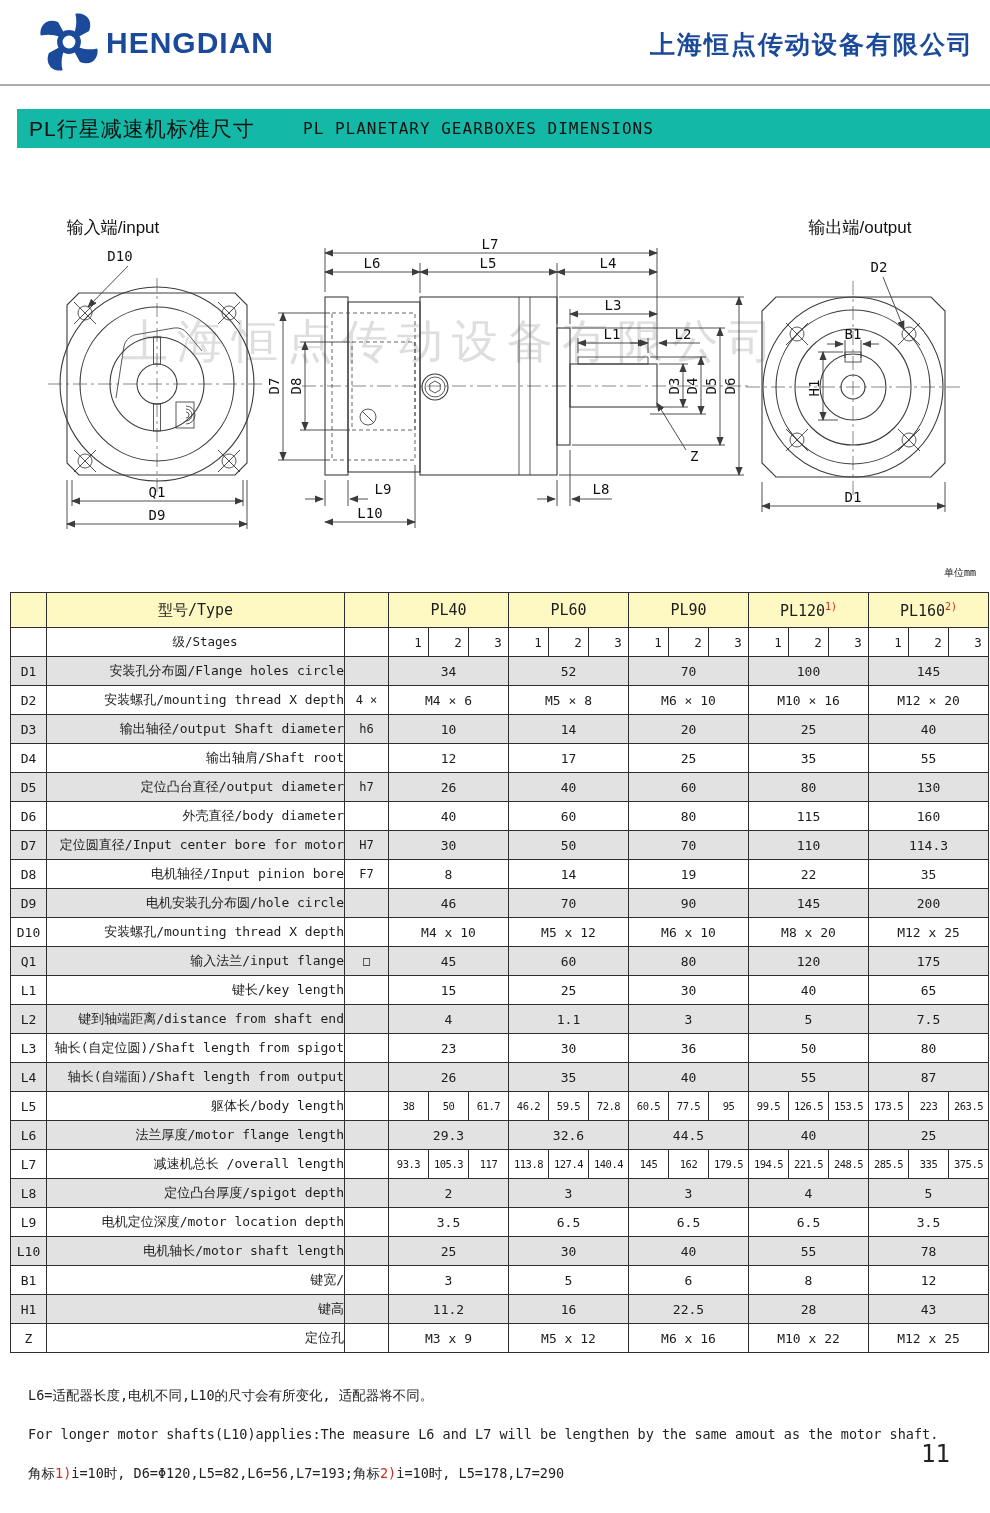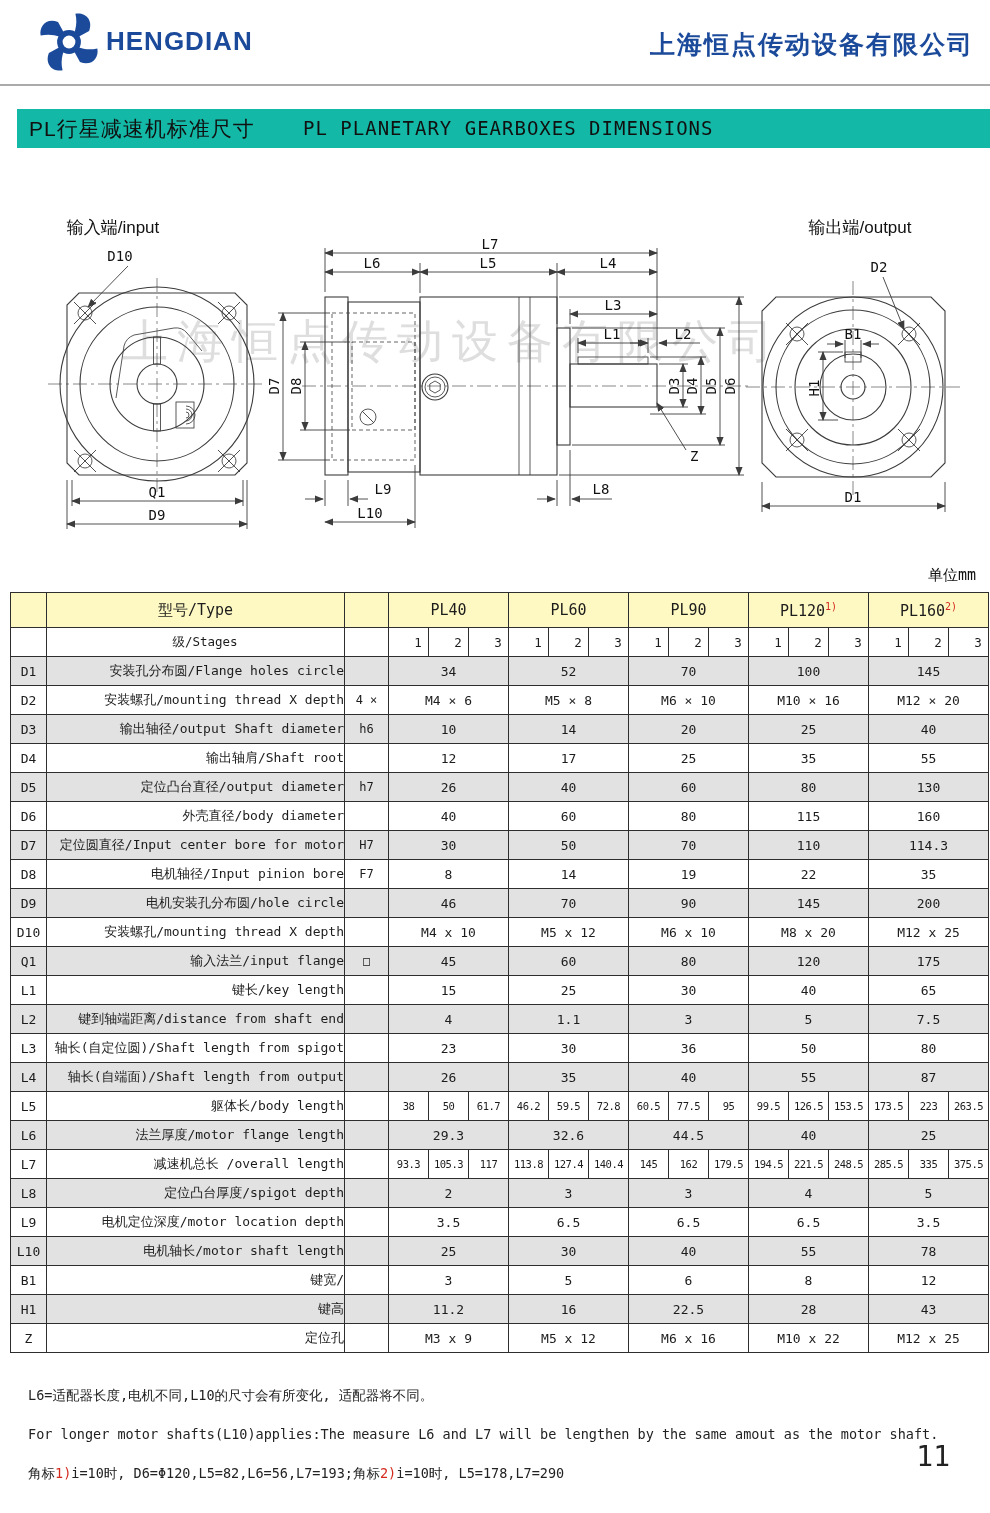--- a/index.html
+++ b/index.html
@@ -1,45 +1,45 @@
 <!DOCTYPE html>
 <html><head>
 <meta charset="utf-8">
 <style>
   html,body{margin:0;padding:0;}
   body{width:990px;height:1513px;position:relative;background:#ffffff;
        font-family:"Liberation Sans", sans-serif;color:#1c1c1c;overflow:hidden;}
 
   
   .logo-svg{position:absolute;top:10px;left:36px;}
-  .brand{position:absolute;top:26px;left:106px;font-size:26px;font-weight:bold;
+  .brand{position:absolute;top:26px;left:106px;font-size:30px;font-weight:bold;
          color:#1b4a9b;letter-spacing:1px;}
   .company{position:absolute;top:28px;right:16px;font-size:25px;font-weight:bold;
            color:#1b4a9b;letter-spacing:2px;}
   .hdr-divider{position:absolute;top:84px;left:0;width:990px;height:2px;background:#ababab;}
 
   
   .title-band{position:absolute;top:109px;left:17px;width:990px;height:39px;background:#14b8a6;}
   .title-band .zh{position:absolute;left:12px;top:0;line-height:39px;font-size:21px;color:#101010;letter-spacing:1px;}
-  .title-band .en{position:absolute;left:286px;top:0;line-height:39px;font-size:19px;color:#101010;
+  .title-band .en{position:absolute;left:286px;top:0;line-height:39px;font-size:16px;color:#101010;
                   font-family:"DejaVu Sans Mono", monospace;letter-spacing:1px;}
 
   
   .drawing{position:absolute;top:185px;left:0;}
   .drawing .ln{fill:none;stroke:#3c3c3c;stroke-width:1.1;}
   .drawing .thin{stroke-width:0.85;}
   .drawing .dsh{fill:none;stroke:#4a4a4a;stroke-width:0.85;stroke-dasharray:4 3;}
   .drawing .cl{fill:none;stroke:#6a6a6a;stroke-width:0.8;stroke-dasharray:14 4 3 4;}
   .drawing .dim{fill:none;stroke:#3c3c3c;stroke-width:0.9;}
   .drawing text{fill:#111;font-family:"DejaVu Sans Mono", monospace;font-size:14px;}
   .drawing .view-title{font-size:17px;font-family:"Liberation Sans", sans-serif;}
   .drawing .wm{font-size:46px;fill:#dedede;letter-spacing:9px;font-family:"Liberation Sans", sans-serif;}
 
   
-  .units{position:absolute;top:566px;right:14px;font-size:15px;color:#111;
+  .units{position:absolute;top:566px;right:14px;font-size:10px;color:#111;
          font-family:"DejaVu Sans Mono", monospace;}
 
   
   table.dims{position:absolute;top:592px;left:10px;border-collapse:collapse;table-layout:fixed;}
   table.dims th,table.dims td{border:1px solid #2e2e2e;padding:0;text-align:center;
       font-family:"DejaVu Sans Mono", monospace;color:#1c1c1c;font-weight:normal;
       white-space:nowrap;overflow:hidden;}
   table.dims tr.hdr1 th{background:#fef9c3;height:34px;font-size:15px;}
   table.dims tr.hdr2 th{height:28px;font-size:12.5px;background:#ffffff;padding-left:19px;}
   table.dims tbody td{height:28px;font-size:13px;background:#ffffff;}
@@ -47,21 +47,21 @@
   table.dims td.desc{text-align:right;padding-left:6px;}
   table.dims td.tol{font-size:12px;}
   table.dims td.sub{font-size:10.5px;letter-spacing:-0.5px;}
   sup.red{color:#d42b1e;font-size:10px;}
 
   
   .notes{position:absolute;top:1368px;left:12px;font-family:"DejaVu Sans Mono", monospace;
          font-size:13.5px;line-height:1.7;color:#222;}
   .notes p{margin:16px;}
   .red{color:#d42b1e;}
-  .pageno{position:absolute;top:1440px;right:40px;font-size:28px;color:#222;
+  .pageno{position:absolute;top:1440px;right:40px;font-size:24px;color:#222;
           font-family:"DejaVu Sans Mono", monospace;}
 </style>
 </head>
 <body>
 
 <svg class="logo-svg" width="66" height="64" viewBox="0 0 70 70">
   <g fill="#1b4a9b">
     <path d="M35 35 L57 23 C62 10 52 2 42 4 C45 16 41 28 35 35 Z"></path>
     <path d="M35 35 L47 57 C60 62 68 52 66 42 C54 45 42 41 35 35 Z"></path>
     <path d="M35 35 L13 47 C8 60 18 68 28 66 C25 54 29 42 35 35 Z"></path>

